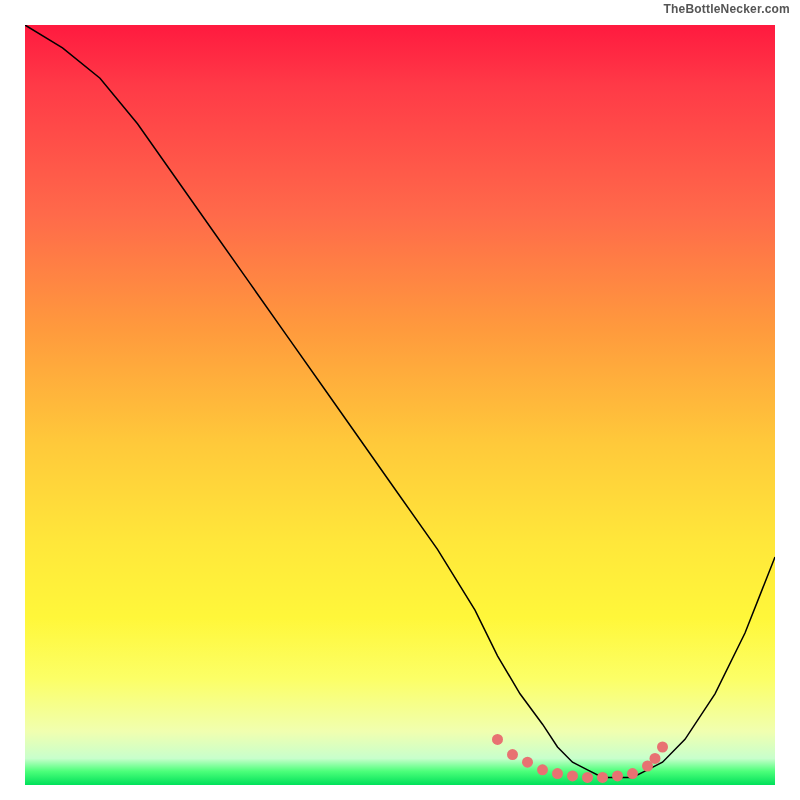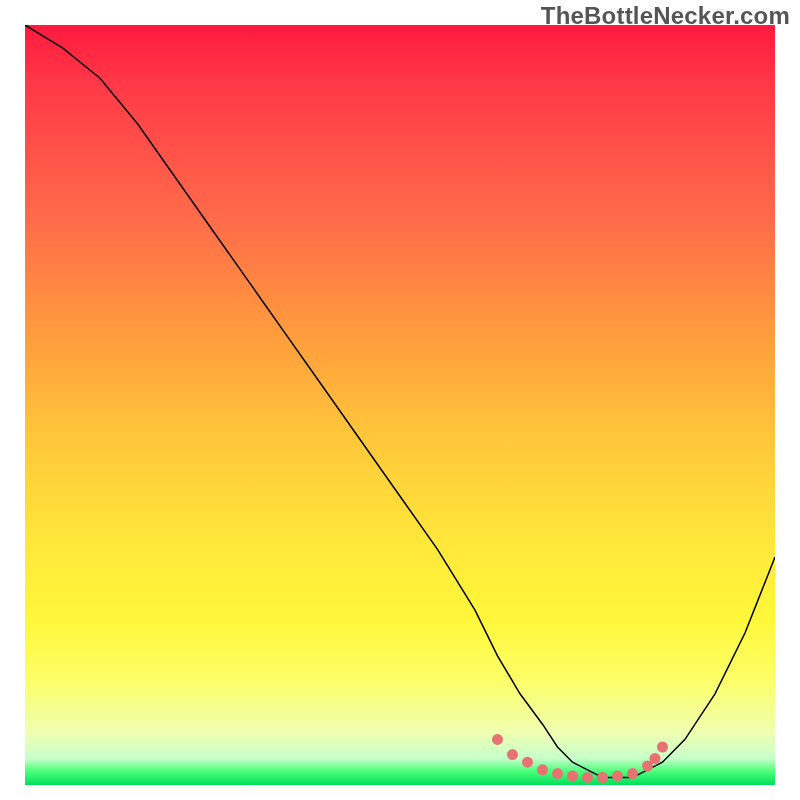--- a/index.html
+++ b/index.html
@@ -13,21 +13,21 @@
   }
   .container {
     position: relative;
     width: 800px;
     height: 800px;
   }
   .attribution {
     position: absolute;
     top: 2px;
     right: 10px;
-    font-size: 24px;
+    font-size: 12px;
     font-weight: bold;
     color: #555555;
     letter-spacing: 0.2px;
   }
   .plot-area {
     position: absolute;
     left: 25px;
     top: 25px;
     width: 750px;
     height: 760px;

